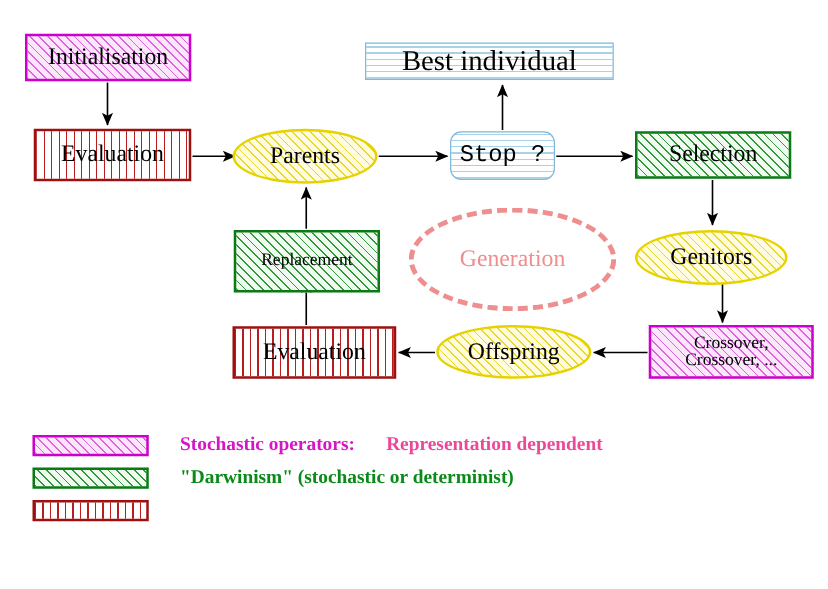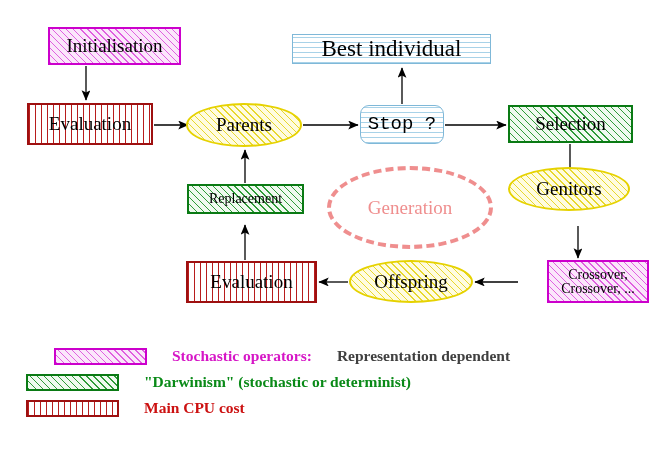--- a/index.html
+++ b/index.html
@@ -32,21 +32,20 @@
     z-index: 3;
   }
   
   .box-magenta {
     border: 2px solid #cc00cc;
     background-color: #fbe6fb;
     background-image: repeating-linear-gradient(
         45deg,
         #e060e0 0px, #e060e0 1px,
         rgba(255,255,255,0) 1px, rgba(255,255,255,0) 5px);
-    margin-left: 28px;
   }
   .box-green {
     border: 2px solid #0a7a14;
     background-color: #f0faf0;
     background-image: repeating-linear-gradient(
         45deg,
         #2f9b38 0px, #2f9b38 1px,
         rgba(255,255,255,0) 1px, rgba(255,255,255,0) 5px);
   }
   .box-red {
@@ -117,21 +116,21 @@
     flex: 0 0 auto;
   }
   .legend-text {
     margin-left: 25px;
     font-size: 15.5px;
     white-space: nowrap;
     font-family: "Liberation Serif", "DejaVu Serif", serif;
     font-weight: bold;
   }
   .lt-magenta { color: #d616c6; font-family: Liberation Serif, serif; }
-  .lt-gold    { color: #404040; }
+  .lt-gold    { color: #ec4899; }
   .lt-green   { color: #0a8a18; }
   .lt-red     { color: #cc1111; }
   .lt-blue    { color: #8cc3e2; font-weight: normal; }
 </style>
 </head>
 <body>
 
 <svg id="canvas" viewBox="0 0 662 471" xmlns="http://www.w3.org/2000/svg">
   <defs>
     <marker id="arrowhead" markerWidth="9" markerHeight="9" refX="7.5" refY="3.4" orient="auto" markerUnits="strokeWidth">
@@ -183,53 +182,52 @@
 </div>
 
 <div class="node box-blue-round" style="left:360px; top:105px; width:84px; height:39px; font-size:19px;">
   <span>Stop ?</span>
 </div>
 
 <div class="node box-green" style="left:508px; top:105px; width:125px; height:38px; font-size:19px;">
   <span>Selection</span>
 </div>
 
-<div class="node ellipse-yellow" style="left:508px; top:167px; width:122px; height:44px; font-size:19px;justify-content:center;">
+<div class="node ellipse-yellow" style="left:508px; top:184px; width:122px; height:44px; font-size:19px;justify-content:center;">
   <span>Genitors</span>
 </div>
 
-<div class="node box-magenta label-two-line" style="left:519px; top:260px; width:102px; height:43px; font-size:14px;">
+<div class="node box-magenta label-two-line" style="left:519px; top:260px; width:132px; height:43px; font-size:14px;">
   <span>Crossover,</span>
   <span>Crossover, ...</span>
 </div>
 
 <div class="node ellipse-yellow" style="left:349px; top:260px; width:124px; height:43px; font-size:19px;">
   <span>Offspring</span>
 </div>
 
 <div class="node box-red" style="left:186px; top:261px; width:131px; height:42px; font-size:19px;">
   <span>Evaluation</span>
 </div>
 
-<div class="node box-green" style="left:187px; top:184px; width:117px; height:30px; font-size:14px;justify-content:center;">
+<div class="node box-green" style="left:187px; top:184px; width:117px; height:50px; font-size:14px;justify-content:center;">
   <span>Replacement</span>
 </div>
 
 <div id="legend">
 
   <div class="legend-row" style="top:346px;">
     <div class="swatch box-magenta"></div>
     <span class="legend-text lt-magenta">Stochastic operators:</span>
     <span class="legend-text lt-gold">Representation dependent</span>
   </div>
 
   <div class="legend-row" style="top:372px;">
     <div class="swatch box-green"></div>
     <span class="legend-text lt-green">"Darwinism" (stochastic or determinist)</span>
   </div>
 
   <div class="legend-row" style="top:398px;">
     <div class="swatch box-red"></div>
-    <span class="legend-text lt-red">Main CPU cost</span>
   </div>
 
 
 </div>
 
 </body></html>

